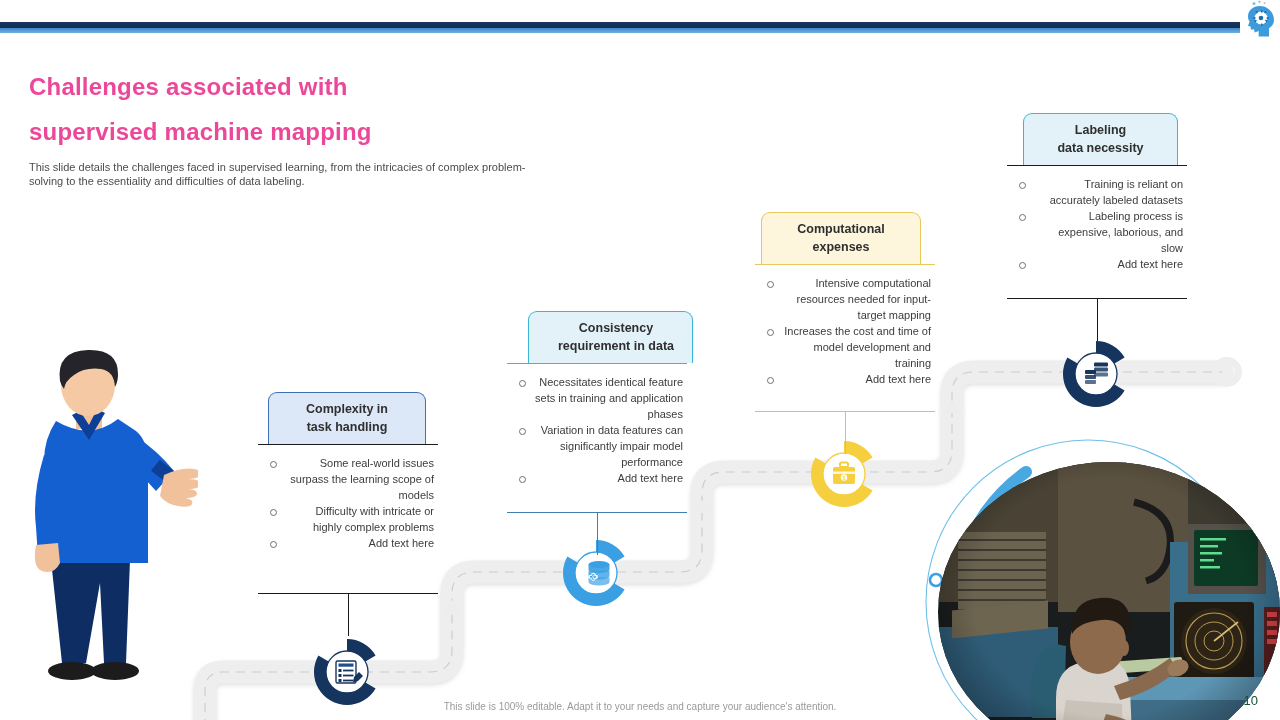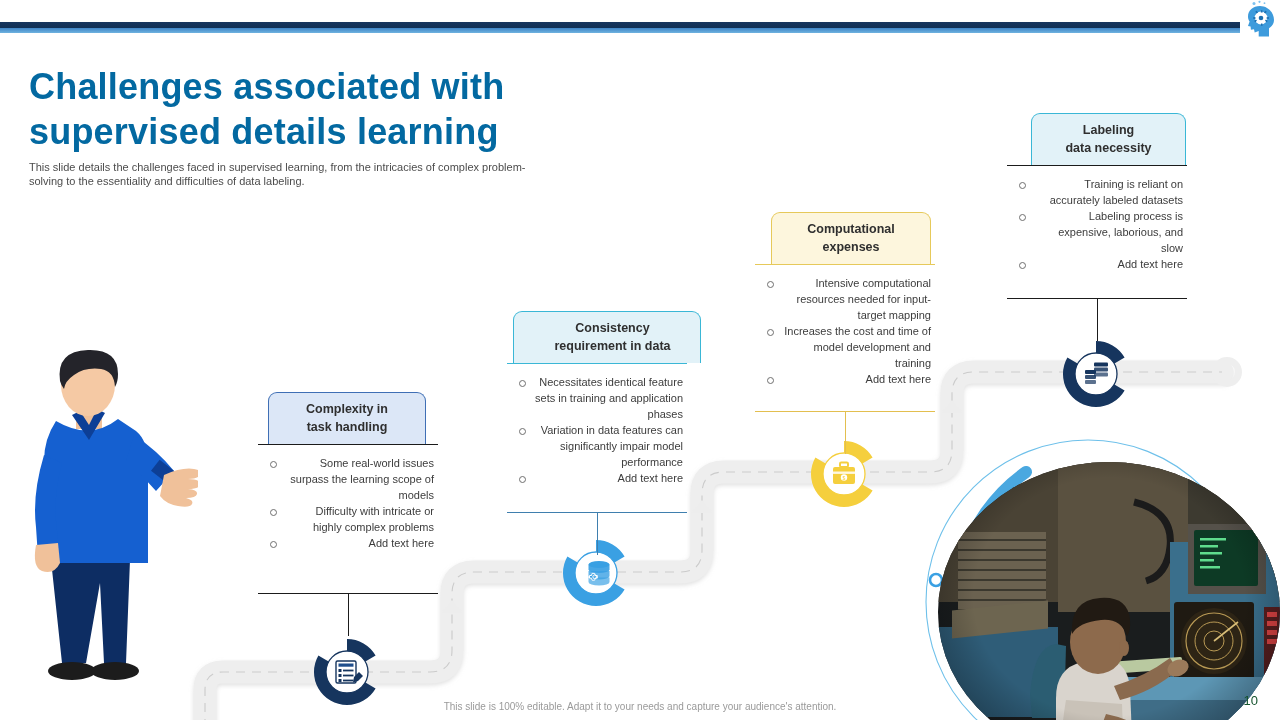--- a/index.html
+++ b/index.html
@@ -15,21 +15,21 @@
   .topbar { position:absolute; left:0; top:22px; width:1240px; height:11px; }
   .topbar .b1 { position:absolute; left:0; top:0; width:100%; height:6px;
                 background:linear-gradient(180deg,#16355e 0%,#103055 100%); }
   .topbar .b2 { position:absolute; left:0; top:6px; width:100%; height:5px;
                 background:linear-gradient(180deg,#3e84c6 0%,#6fb3e0 100%); }
 
   .brand-logo { position:absolute; right:6px; top:0px; width:44px; height:42px; }
 
   
   .title-wrap { position:absolute; left:29px; top:64px; width:620px; }
-  .title { font-size:36px; line-height:45px; font-weight:bold; color:#0369a1; letter-spacing:0.2px; }
+  .title { font-size:24px; line-height:45px; font-weight:bold; color:#ec4899; letter-spacing:0.2px; }
   .subtitle { margin-top:6px; font-size:11px; line-height:14px; color:#4c4c4c; width:500px; }
 
   
   .presenter { position:absolute; left:8px; top:345px; width:190px; height:350px; }
 
   
   .road { position:absolute; left:0; top:0; width:1280px; height:720px; pointer-events:none; }
 
   
   .node { position:absolute; width:72px; height:72px; }
@@ -96,21 +96,21 @@
         <circle cx="24" cy="3.5" r="1.5"></circle>
         <circle cx="29.5" cy="1.8" r="1.1"></circle>
         <circle cx="34.5" cy="3.2" r="0.9"></circle>
       </g>
     </svg>
   </div>
 
   <div class="title-wrap">
     <div class="title">
       <div>Challenges associated with</div>
-      <div>supervised details learning</div>
+      <div>supervised machine mapping</div>
     </div>
     <div class="subtitle">This slide details the challenges faced in supervised learning, from the intricacies of complex problem-solving to the essentiality and difficulties of data labeling.</div>
   </div>
 
   <svg class="road" viewBox="0 0 1280 720">
     <defs>
       <filter id="roadShadow" x="-10%" y="-10%" width="130%" height="130%">
         <feDropShadow dx="0" dy="2" stdDeviation="2" flood-color="#c9c9c9" flood-opacity="0.55"></feDropShadow>
       </filter>
     </defs>
@@ -246,55 +246,55 @@
         <li>Some real-world issues surpass the learning scope of models</li>
         <li>Difficulty with intricate or highly complex problems</li>
         <li>Add text here</li>
       </ul>
     </div>
     <div class="cline" style="background:#1b1b1b; margin-top:42px;"></div>
     <div class="cstem" style="height:42px; background:#1b1b1b;"></div>
   </div>
 
   <div class="card" style="left:507px; top:311px; width:180px;">
-    <div class="chead" style="background:#e2f2f8; border:1px solid #3ab7d6; border-bottom:none; width:188px; margin-left:6px;padding-left:21px;">
+    <div class="chead" style="background:#e2f2f8; border:1px solid #3ab7d6; border-bottom:none; width:165px; margin-left:21px;padding-left:21px;">
       <div>Consistency</div>
       <div>requirement in data</div>
     </div>
     <div style="height:1px; background:#3ab7d6;"></div>
     <div class="cbody">
       <ul>
         <li>Necessitates identical feature sets in training and application phases</li>
         <li>Variation in data features can significantly impair model performance</li>
         <li>Add text here</li>
       </ul>
     </div>
     <div class="cline" style="background:#3f7fae; margin-top:26px;"></div>
     <div class="cstem" style="height:42px; background:#3f7fae;"></div>
   </div>
 
   <div class="card" style="left:755px; top:212px; width:180px;">
-    <div class="chead" style="background:#fdf6dd; border:1px solid #e6c95a; border-bottom:none; width:160px; margin-left:16px;">
+    <div class="chead" style="background:#fdf6dd; border:1px solid #e6c95a; border-bottom:none; width:160px; margin-left:6px;">
       <div>Computational</div>
       <div>expenses</div>
     </div>
     <div style="height:1px; background:#e6c95a;"></div>
     <div class="cbody">
       <ul>
         <li>Intensive computational resources needed for input-target mapping</li>
         <li>Increases the cost and time of model development and training</li>
         <li>Add text here</li>
       </ul>
     </div>
     <div class="cline" style="background:#e3bf4f; margin-top:24px;"></div>
     <div class="cstem" style="height:42px; background:#e3bf4f;"></div>
   </div>
 
   <div class="card" style="left:1007px; top:113px; width:180px;">
-    <div class="chead" style="background:#e2f2f8; border:1px solid #3ab7d6; border-bottom:none; width:155px; margin-left:24px;">
+    <div class="chead" style="background:#e2f2f8; border:1px solid #3ab7d6; border-bottom:none; width:155px; margin-left:16px;">
       <div>Labeling</div>
       <div>data necessity</div>
     </div>
     <div style="height:1px; background:#1b1b1b;"></div>
     <div class="cbody">
       <ul>
         <li>Training is reliant on accurately labeled datasets</li>
         <li>Labeling process is expensive, laborious, and slow</li>
         <li>Add text here</li>
       </ul>

